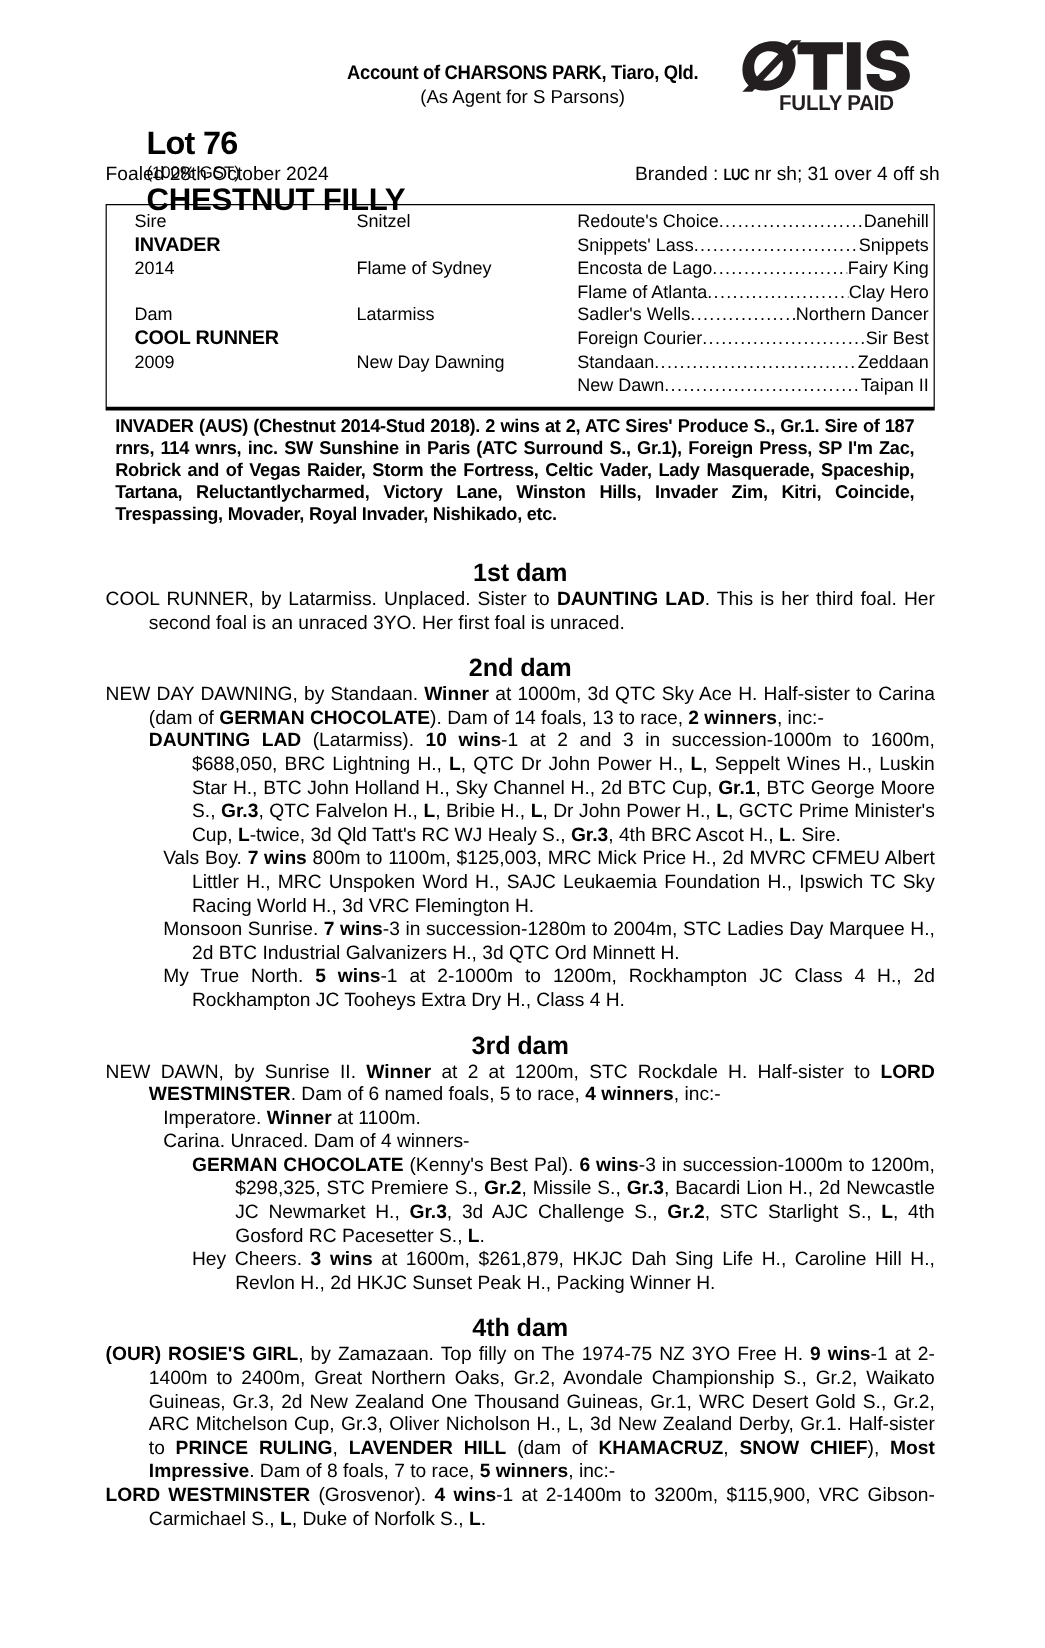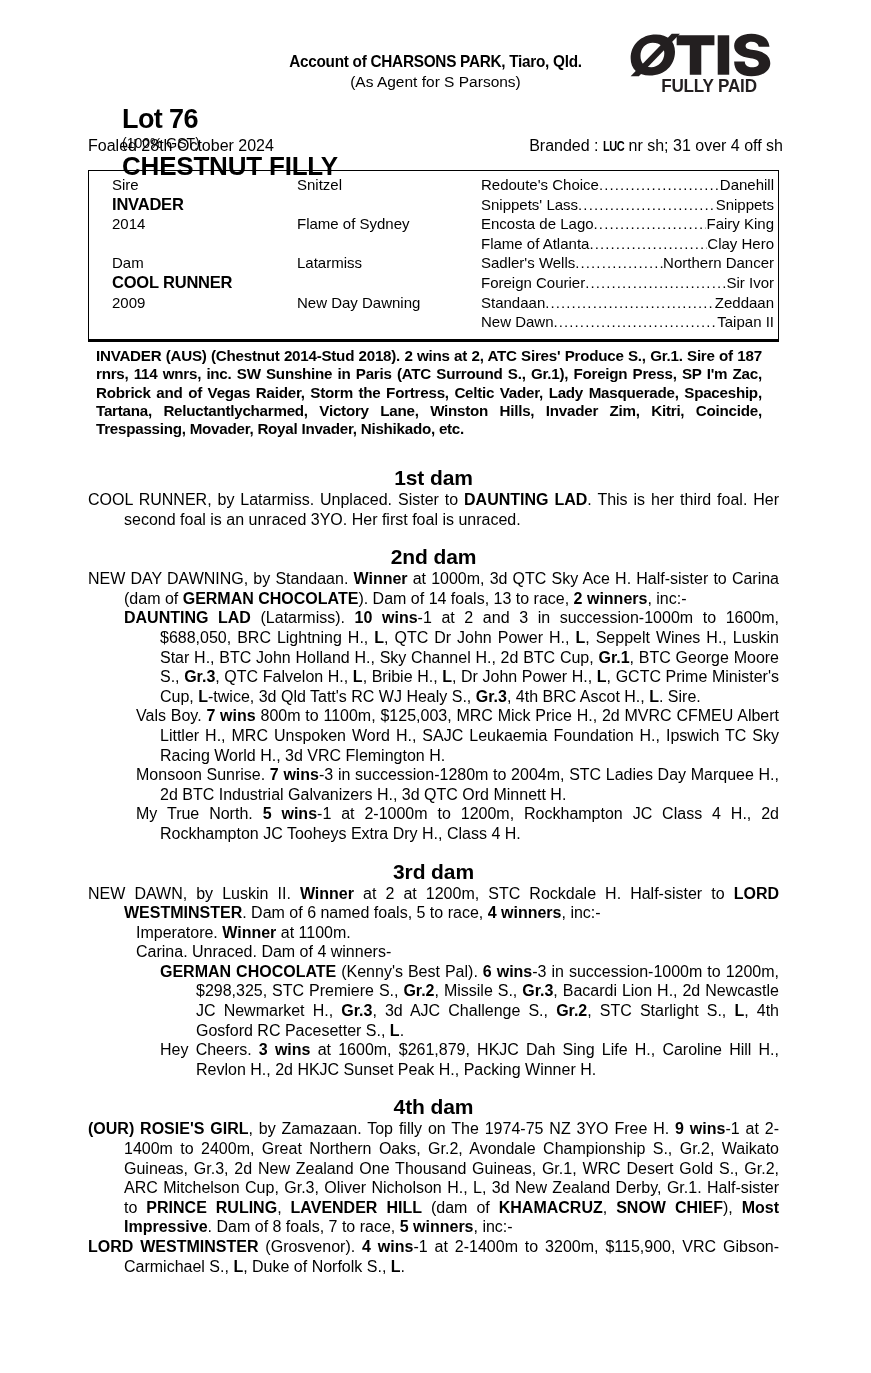--- a/index.html
+++ b/index.html
@@ -29,21 +29,21 @@
     transform-origin: center;
     white-space: nowrap;
   }
   .agent-line {
     font-size: 15.5px;
     margin-top: 2px;
     white-space: nowrap;
   }
 
   .logo-block {
-    position: absolute; right: 82px; top: 32px;
+    position: absolute; right: 94px; top: 32px;
     width: 160px; text-align: center;
   }
   .logo-mark { height: 46px; display: block; }
   .logo-sub {
     font-weight: bold; font-size: 18px;
     letter-spacing: -0.2px;
     margin-top: -2px;
     transform: scaleX(0.95);
     color: #231f20;
   }
@@ -234,21 +234,21 @@
           <span class="gp-b">Clay Hero</span>
         </div>
         <div class="gp-row">
           <span class="gp-a">Sadler's Wells</span>
           <span class="gp-dots">............................................................</span>
           <span class="gp-b">Northern Dancer</span>
         </div>
         <div class="gp-row">
           <span class="gp-a">Foreign Courier</span>
           <span class="gp-dots">............................................................</span>
-          <span class="gp-b">Sir Ivor</span>
+          <span class="gp-b">Sir Best</span>
         </div>
         <div class="gp-row">
           <span class="gp-a">Standaan</span>
           <span class="gp-dots">............................................................</span>
           <span class="gp-b">Zeddaan</span>
         </div>
         <div class="gp-row">
           <span class="gp-a">New Dawn</span>
           <span class="gp-dots">............................................................</span>
           <span class="gp-b">Taipan II</span>
@@ -269,21 +269,21 @@
 
     <p class="e lvl2"><b>DAUNTING LAD</b><span> (Latarmiss). </span><b>10 wins</b><span>-1 at 2 and 3 in succession-1000m to 1600m, $688,050, BRC Lightning H., </span><b>L</b><span>, QTC Dr John Power H., </span><b>L</b><span>, Seppelt Wines H., Luskin Star H., BTC John Holland H., Sky Channel H., 2d BTC Cup, </span><b>Gr.1</b><span>, BTC George Moore S., </span><b>Gr.3</b><span>, QTC Falvelon H., </span><b>L</b><span>, Bribie H., </span><b>L</b><span>, Dr John Power H., </span><b>L</b><span>, GCTC Prime Minister's Cup, </span><b>L</b><span>-twice, 3d Qld Tatt's RC WJ Healy S., </span><b>Gr.3</b><span>, 4th BRC Ascot H., </span><b>L</b><span>. Sire.</span></p>
 
     <p class="e lvl2b"><span>Vals Boy.</span> <b>7 wins</b><span> 800m to 1100m, $125,003, MRC Mick Price H., 2d MVRC CFMEU Albert Littler H., MRC Unspoken Word H., SAJC Leukaemia Foundation H., Ipswich TC Sky Racing World H., 3d VRC Flemington H.</span></p>
 
     <p class="e lvl2b"><span>Monsoon Sunrise.</span> <b>7 wins</b><span>-3 in succession-1280m to 2004m, STC Ladies Day Marquee H., 2d BTC Industrial Galvanizers H., 3d QTC Ord Minnett H.</span></p>
 
     <p class="e lvl2b"><span>My True North.</span> <b>5 wins</b><span>-1 at 2-1000m to 1200m, Rockhampton JC Class 4 H., 2d Rockhampton JC Tooheys Extra Dry H., Class 4 H.</span></p>
 
     <div class="dam-head">3rd dam</div>
-    <p class="e lvl1"><span>NEW DAWN</span><span>, by Luskin II. </span><b>Winner</b><span> at 2 at 1200m, STC Rockdale H. Half-sister to </span><b>LORD WESTMINSTER</b><span>. Dam of 6 named foals, 5 to race, </span><b>4 winners</b><span>, inc:-</span></p>
+    <p class="e lvl1"><span>NEW DAWN</span><span>, by Sunrise II. </span><b>Winner</b><span> at 2 at 1200m, STC Rockdale H. Half-sister to </span><b>LORD WESTMINSTER</b><span>. Dam of 6 named foals, 5 to race, </span><b>4 winners</b><span>, inc:-</span></p>
 
     <p class="e lvl2b"><span>Imperatore.</span> <b>Winner</b><span> at 1100m.</span></p>
 
     <p class="e lvl2b"><span>Carina. Unraced. Dam of 4 winners-</span></p>
 
     <p class="e lvl3"><b>GERMAN CHOCOLATE</b><span> (Kenny's Best Pal). </span><b>6 wins</b><span>-3 in succession-1000m to 1200m, $298,325, STC Premiere S., </span><b>Gr.2</b><span>, Missile S., </span><b>Gr.3</b><span>, Bacardi Lion H., 2d Newcastle JC Newmarket H., </span><b>Gr.3</b><span>, 3d AJC Challenge S., </span><b>Gr.2</b><span>, STC Starlight S., </span><b>L</b><span>, 4th Gosford RC Pacesetter S., </span><b>L</b><span>.</span></p>
 
     <p class="e lvl3b"><span>Hey Cheers.</span> <b>3 wins</b><span> at 1600m, $261,879, HKJC Dah Sing Life H., Caroline Hill H., Revlon H., 2d HKJC Sunset Peak H., Packing Winner H.</span></p>
 
     <div class="dam-head">4th dam</div>

